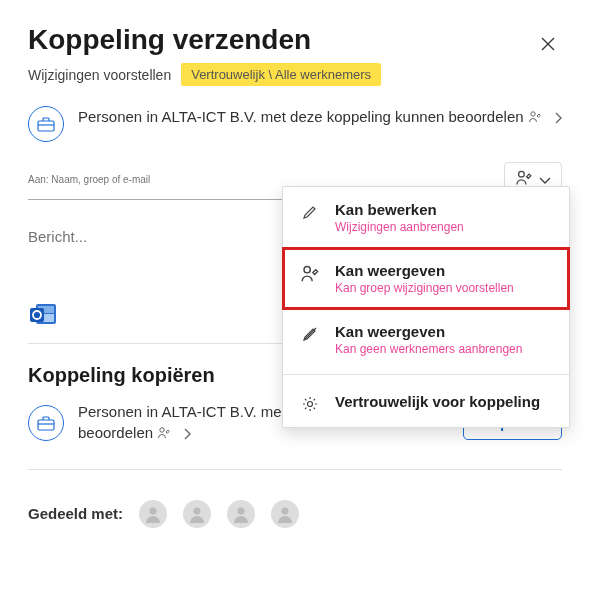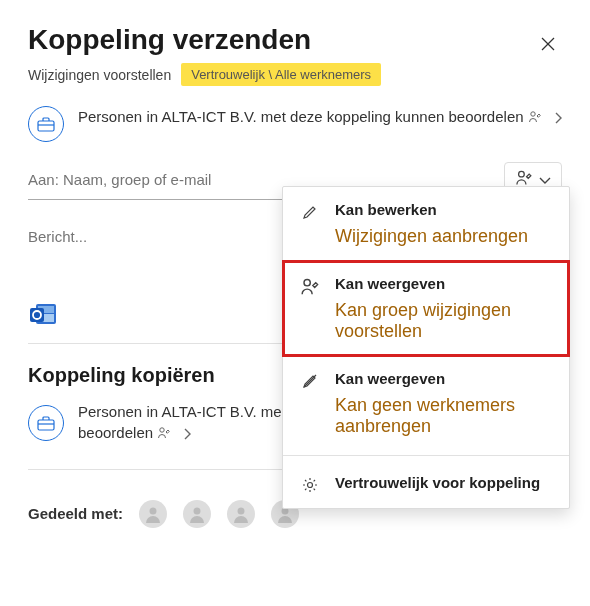--- a/index.html
+++ b/index.html
@@ -17,21 +17,21 @@
     .title { font-size: 28px; font-weight: 600; color: #1b1b1b; }
     .close-btn { background: none; border: none; cursor: pointer; padding: 6px; color: #333; margin-top: 6px;}
     .sub-row { display: flex; align-items: center; gap: 10px; margin-top: 0; margin-bottom: 20px; }
     .sub-text { font-size: 14px; color: #444; }
     .badge { background: #fde047; color: #555; padding: 4px 10px; border-radius: 2px; font-size: 13px; }
     .link-info { display: flex; align-items: flex-start; gap: 14px; margin-bottom: 20px; }
     .briefcase-ico { width: 36px; height: 36px; border: 1.5px solid #1e6fd9; border-radius: 50%; display: flex; align-items: center; justify-content: center; flex: none; }
     .link-desc { font-size: 15px; color: #333; line-height: 1.4; }
     .chev-right { display: inline-block; margin-left: 6px; vertical-align: middle;}
     .recipient-row { display: flex; align-items: center; gap: 10px; margin-bottom: 10px; border-bottom: 1px solid #aaa; padding-bottom: 2px;}
-    .recipient-field { flex: 1; border: none; font-size: 15px; padding: 6px 0; color: #555; outline: none; }
+    .recipient-field { flex: 1; border: none; font-size: 10px; padding: 6px 0; color: #555; outline: none; }
     .perm-btn { display: flex; align-items: center; gap: 6px; border: 1px solid #ddd; border-radius: 4px; padding: 6px 10px; cursor: pointer; background: #fff;}
     .msg-field { border: none; font-size: 15px; padding: 10px 0; color: #555; width: 100%; outline: none; margin-top: 8px;}
     .outlook-ico { width: 30px; height: 30px; margin-top: 44px; margin-bottom: 12px;}
     .divider { border: none; border-top: 1px solid #e1e1e1; margin: 14px 0 20px 0;}
     .copy-section-title { font-size: 20px; font-weight: 600; margin-bottom: 14px; color: #1b1b1b;}
     .copy-row { display: flex; align-items: center; gap: 14px; }
     .copy-desc { flex: 1; font-size: 15px; color: #333; line-height: 1.4;}
     .copy-btn { border: 1.5px solid #1e6fd9; color: #1e6fd9; background: #fff; font-weight: 600; padding: 8px 16px; border-radius: 5px; cursor: pointer; font-size: 15px;}
     .shared-row { display: flex; align-items: center; gap: 22px; margin-top: 30px;}
     .shared-label { font-weight: 600; font-size: 15px;}
@@ -46,21 +46,21 @@
       background: #fff;
       border: 1px solid #dcdcdc;
       box-shadow: 0 6px 16px rgba(0,0,0,0.15);
       border-radius: 2px;
       z-index: 10;
     }
     .dd-item { display: flex; align-items: flex-start; gap: 14px; padding: 14px 16px; cursor: pointer; }
     .dd-ico { width: 22px; display: flex; justify-content: center; margin-top: 2px; flex: none;}
     .dd-texts { flex: 1;}
     .dd-title { font-weight: 600; font-size: 15px; color: #222;}
-    .dd-sub { font-size: 18px; color: #a16207; margin-top: 8px;}
+    .dd-sub { font-size: 12px; color: #ec4899; margin-top: 2px;}
     .dd-item.highlight { outline: 3px solid #d62020; outline-offset: -2px;}
     .dd-sep { border-top: 1px solid #e1e1e1; margin: 4px 0;}
     .mini-person{display:inline-block;vertical-align:middle;margin-right:2px;}
   </style>
 </head>
 <body>
 
 <div class="dialog">
 
   <div class="header">

